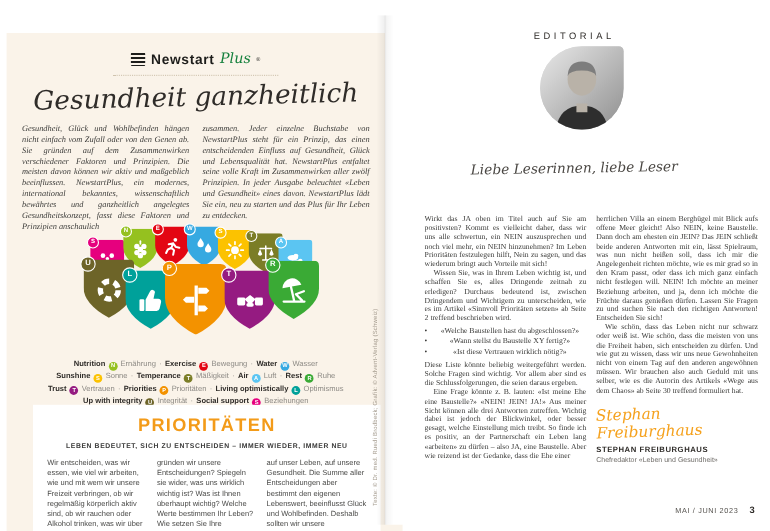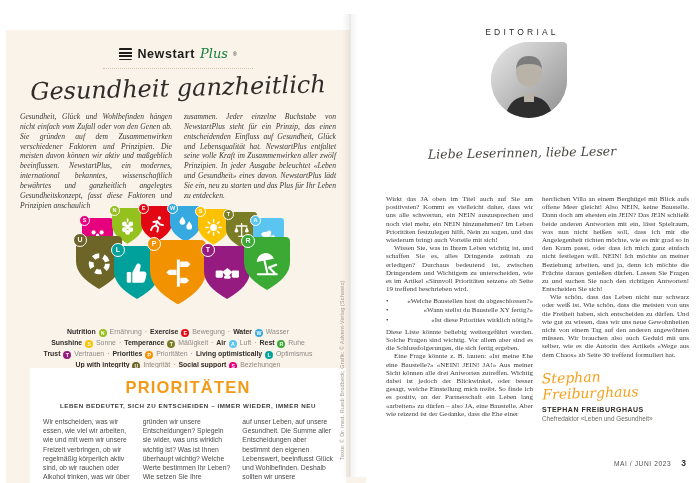--- a/index.html
+++ b/index.html
@@ -58,21 +58,21 @@
     vertical-align:-1px;margin-left:7px;}
   .checkbox .check{position:absolute;left:0px;top:-11px;color:#1d1d1b;font-size:19px;font-weight:bold;line-height:1;}
   .salutation{position:absolute;left:0;top:131px;width:344px;text-align:center;
     font-family:"DejaVu Serif",serif;font-style:italic;font-size:12.5px;color:#4a4743;transform:rotate(-1deg);}
   .ed-cols{position:absolute;left:36px;top:169px;width:304px;height:286px;display:flex;gap:9px;overflow:hidden;}
   .ed-col{width:147px;font-family:"Liberation Serif",serif;font-size:7px;line-height:1.17;
     text-align:justify;color:#3a3a38;margin-top:12px;}
   .ed-col p{margin:0;}
   .ed-col p.ind{text-indent:8px;}
   .ed-col ul{list-style:none;margin:4px 0;padding:0;}
-  .ed-col li{padding-left:8px;position:relative;text-align:right;margin-bottom:1px;}
+  .ed-col li{padding-left:8px;position:relative;text-align:center;margin-bottom:1px;}
   .ed-col li::before{content:"•";position:absolute;left:0;top:0;}
   .sig-block{margin-top:9px;}
   .signature{font-family:"DejaVu Serif",serif;font-style:italic;font-size:14px;color:#f5a11c;
     transform:rotate(-2deg);display:inline-block;}
   .author-name{font-weight:bold;font-size:7px;letter-spacing:.5px;color:#2f2c29;margin-top:5px;font-family:"Liberation Sans",sans-serif;}
   .author-role{font-size:6.4px;color:#6f6c68;margin-top:1.5px;font-family:"Liberation Sans",sans-serif;}
   .footer{position:absolute;right:8px;top:444px;display:flex;align-items:baseline;gap:10px;}
   .footer .issue{font-size:6.6px;letter-spacing:.6px;color:#55524e;}
   .footer .pageno{font-size:8.5px;font-weight:bold;color:#2f2c29;}
 </style>
@@ -290,27 +290,27 @@
         <path d="M14 76q4-22 24-22t24 22z" fill="#2e2e2e"></path>
         <path d="M33 52h10v8h-10z" fill="#b9b2a8"></path>
       </svg>
     </div>
 
     <div class="salutation">Liebe Leserinnen, liebe Leser</div>
 
     <div class="ed-cols">
       <div class="ed-col">
         <p>Wirkt das JA oben im Titel auch auf Sie am positivsten? Kommt es vielleicht daher, dass wir uns alle schwertun, ein NEIN auszusprechen und noch viel mehr, ein NEIN hinzunehmen? Im Leben Prioritäten festzulegen hilft, Nein zu sagen, und das wiederum bringt auch Vorteile mit sich!</p>
-        <p class="ind">Wissen Sie, was in Ihrem Leben wichtig ist, und schaffen Sie es, alles Dringende zeitnah zu erledigen? Durchaus bedeutend ist, zwischen Dringendem und Wichtigem zu unterscheiden, wie es im Artikel «Sinnvoll Prioritäten setzen» ab Seite 19 treffend beschrieben wird.</p>
+        <p class="ind">Wissen Sie, was in Ihrem Leben wichtig ist, und schaffen Sie es, alles Dringende zeitnah zu erledigen? Durchaus bedeutend ist, zwischen Dringendem und Wichtigem zu unterscheiden, wie es im Artikel «Sinnvoll Prioritäten setzen» ab Seite 2 treffend beschrieben wird.</p>
         <ul>
           <li>«Welche Baustellen hast du abgeschlossen?»</li>
           <li>«Wann stellst du Baustelle XY fertig?»</li>
-          <li>«Ist diese Priorities wirklich nötig?»</li>
+          <li>«Ist diese Vertrauen wirklich nötig?»</li>
         </ul>
-        <p>Diese Liste könnte beliebig weitergeführt werden. Solche Fragen sind wichtig. Vor allem aber sind es die Schlussfolgerungen, die sich fertig ergeben.</p>
+        <p>Diese Liste könnte beliebig weitergeführt werden. Solche Fragen sind wichtig. Vor allem aber sind es die Schlussfolgerungen, die seien daraus ergeben.</p>
         <p class="ind">Eine Frage könnte z. B. lauten: «Ist meine Ehe eine Baustelle?» «NEIN! JEIN! JA!» Aus meiner Sicht können alle drei Antworten zutreffen. Wichtig dabei ist jedoch der Blickwinkel, oder besser gesagt, welche Einstellung mich treibt. So finde ich es positiv, an der Partnerschaft ein Leben lang «arbeiten» zu dürfen – also JA, eine Baustelle. Aber wie reizend ist der Gedanke, dass die Ehe einer</p>
       </div>
       <div class="ed-col">
         <p>herrlichen Villa an einem Berghügel mit Blick aufs offene Meer gleicht! Also NEIN, keine Baustelle. Dann doch am ehesten ein JEIN? Das JEIN schließt beide anderen Antworten mit ein, lässt Spielraum, was nun nicht heißen soll, dass ich mir die Angelegenheit richten möchte, wie es mir grad so in den Kram passt, oder dass ich mich ganz einfach nicht festlegen will. NEIN! Ich möchte an meiner Beziehung arbeiten, und ja, denn ich möchte die Früchte daraus genießen dürfen. Lassen Sie Fragen zu und suchen Sie nach den richtigen Antworten! Entscheiden Sie sich!</p>
         <p class="ind">Wie schön, dass das Leben nicht nur schwarz oder weiß ist. Wie schön, dass die meisten von uns die Freiheit haben, sich entscheiden zu dürfen. Und wie gut zu wissen, dass wir uns neue Gewohnheiten nicht von einem Tag auf den anderen angewöhnen müssen. Wir brauchen also auch Geduld mit uns selber, wie es die Autorin des Artikels «Wege aus dem Chaos» ab Seite 30 treffend formuliert hat.</p>
         <div class="sig-block">
           <div class="signature">Stephan Freiburghaus</div>
           <div class="author-name">STEPHAN FREIBURGHAUS</div>
           <div class="author-role">Chefredaktor «Leben und Gesundheit»</div>
         </div>

